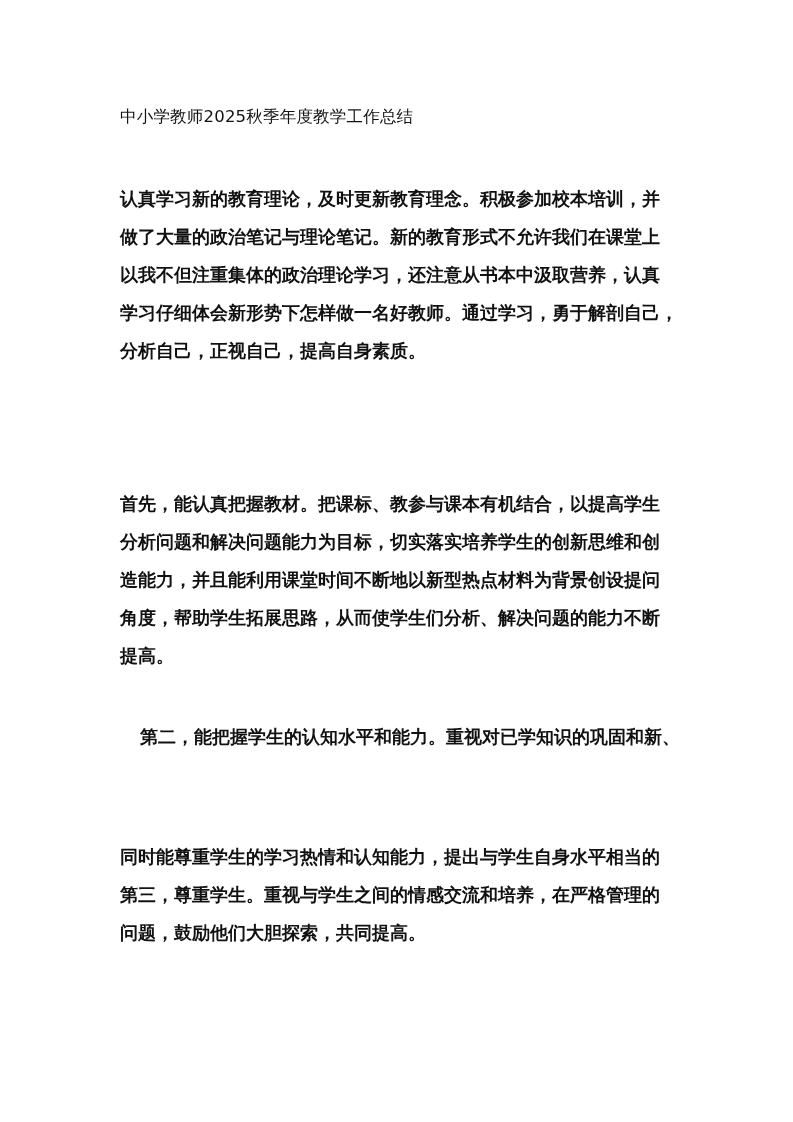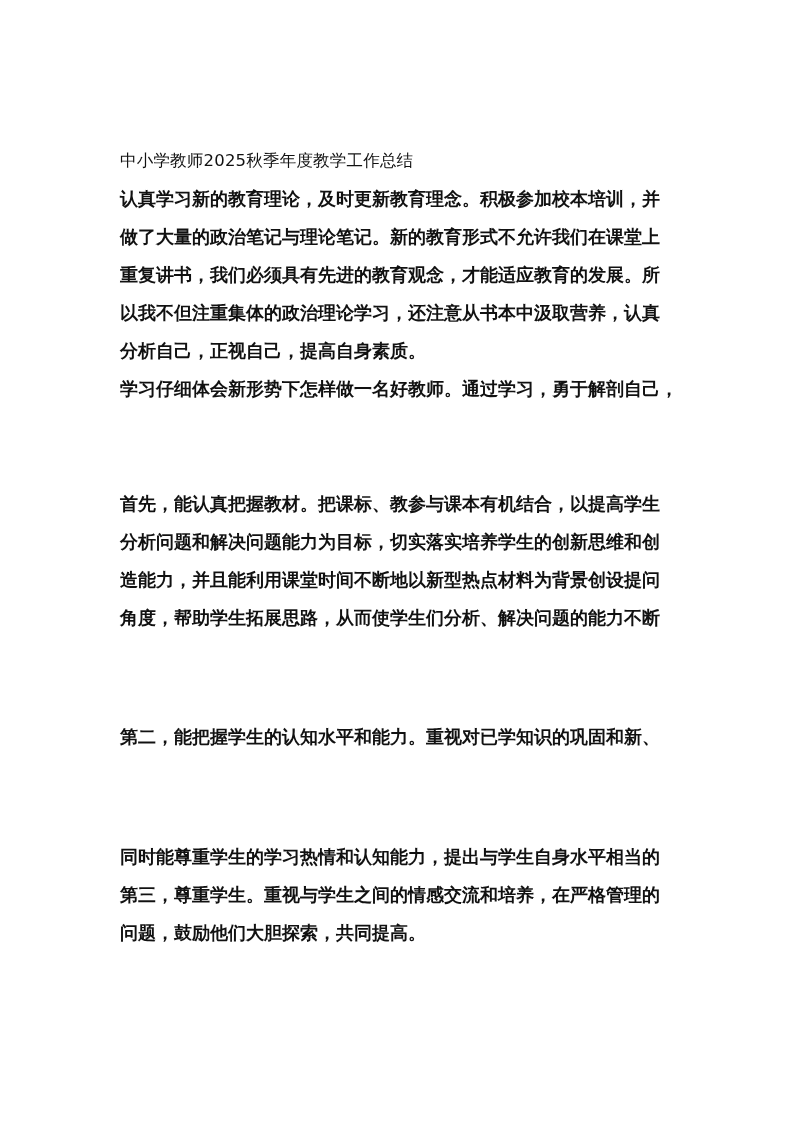--- a/index.html
+++ b/index.html
@@ -22,64 +22,63 @@
     }
     .title {
       position: absolute;
       left: 0;
       top: 105px;
       font-family: "DejaVu Sans", "Liberation Sans", sans-serif;
       font-size: 16.5px;
       line-height: 24px;
       white-space: nowrap;
       letter-spacing: 0.2px;
-      margin-top: 44px;
     }
     .para {
       position: absolute;
       left: 0;
       width: 556px;
       font-family: "DejaVu Serif", "Liberation Serif", serif;
       font-size: 18px;
       line-height: 38px;
       text-align: justify;
       text-align-last: left;
       margin: 0;
     }
     .line {
       display: block;
       white-space: nowrap;
       height: 38px;
       font-weight: bold;
     }
     #p1 { top: 180px; }
     #p2 { top: 485px; }
-    #p3 { top: 718px; }
+    #p3 { top: 718px; margin-left: 20px; }
     #p4 { top: 838px; }
   </style>
 </head>
 <body>
 
 <div class="page">
   <div class="title">中小学教师2025秋季年度教学工作总结</div>
 
   <div class="para" id="p1">
     <span class="line">认真学习新的教育理论，及时更新教育理念。积极参加校本培训，并</span>
     <span class="line">做了大量的政治笔记与理论笔记。新的教育形式不允许我们在课堂上</span>
-    <span class="line">重复讲书，我们必须具有先进的教育观念，才能适应教育的发展。所</span>
     <span class="line">以我不但注重集体的政治理论学习，还注意从书本中汲取营养，认真</span>
+    <span class="line">学习仔细体会新形势下怎样做一名好教师。通过学习，勇于解剖自己，</span>
     <span class="line">分析自己，正视自己，提高自身素质。</span>
-    <span class="line">学习仔细体会新形势下怎样做一名好教师。通过学习，勇于解剖自己，</span>
   </div>
 
   <div class="para" id="p2">
     <span class="line">首先，能认真把握教材。把课标、教参与课本有机结合，以提高学生</span>
     <span class="line">分析问题和解决问题能力为目标，切实落实培养学生的创新思维和创</span>
     <span class="line">造能力，并且能利用课堂时间不断地以新型热点材料为背景创设提问</span>
     <span class="line">角度，帮助学生拓展思路，从而使学生们分析、解决问题的能力不断</span>
+    <span class="line">提高。</span>
   </div>
 
   <div class="para" id="p3">
     <span class="line">第二，能把握学生的认知水平和能力。重视对已学知识的巩固和新、</span>
   </div>
 
   <div class="para" id="p4">
     <span class="line">同时能尊重学生的学习热情和认知能力，提出与学生自身水平相当的</span>
     <span class="line">第三，尊重学生。重视与学生之间的情感交流和培养，在严格管理的</span>
     <span class="line">问题，鼓励他们大胆探索，共同提高。</span>

